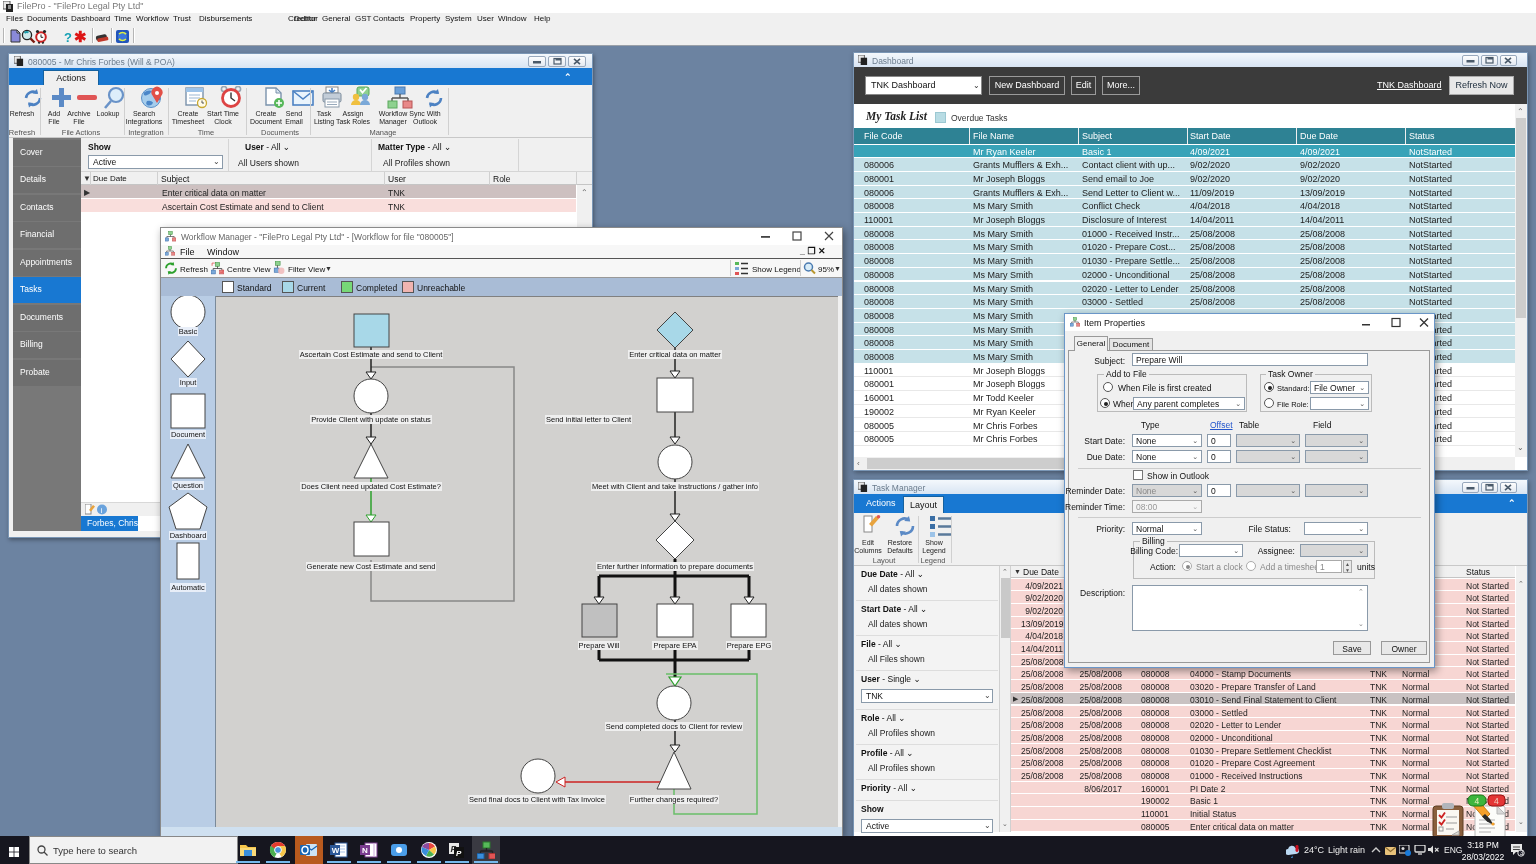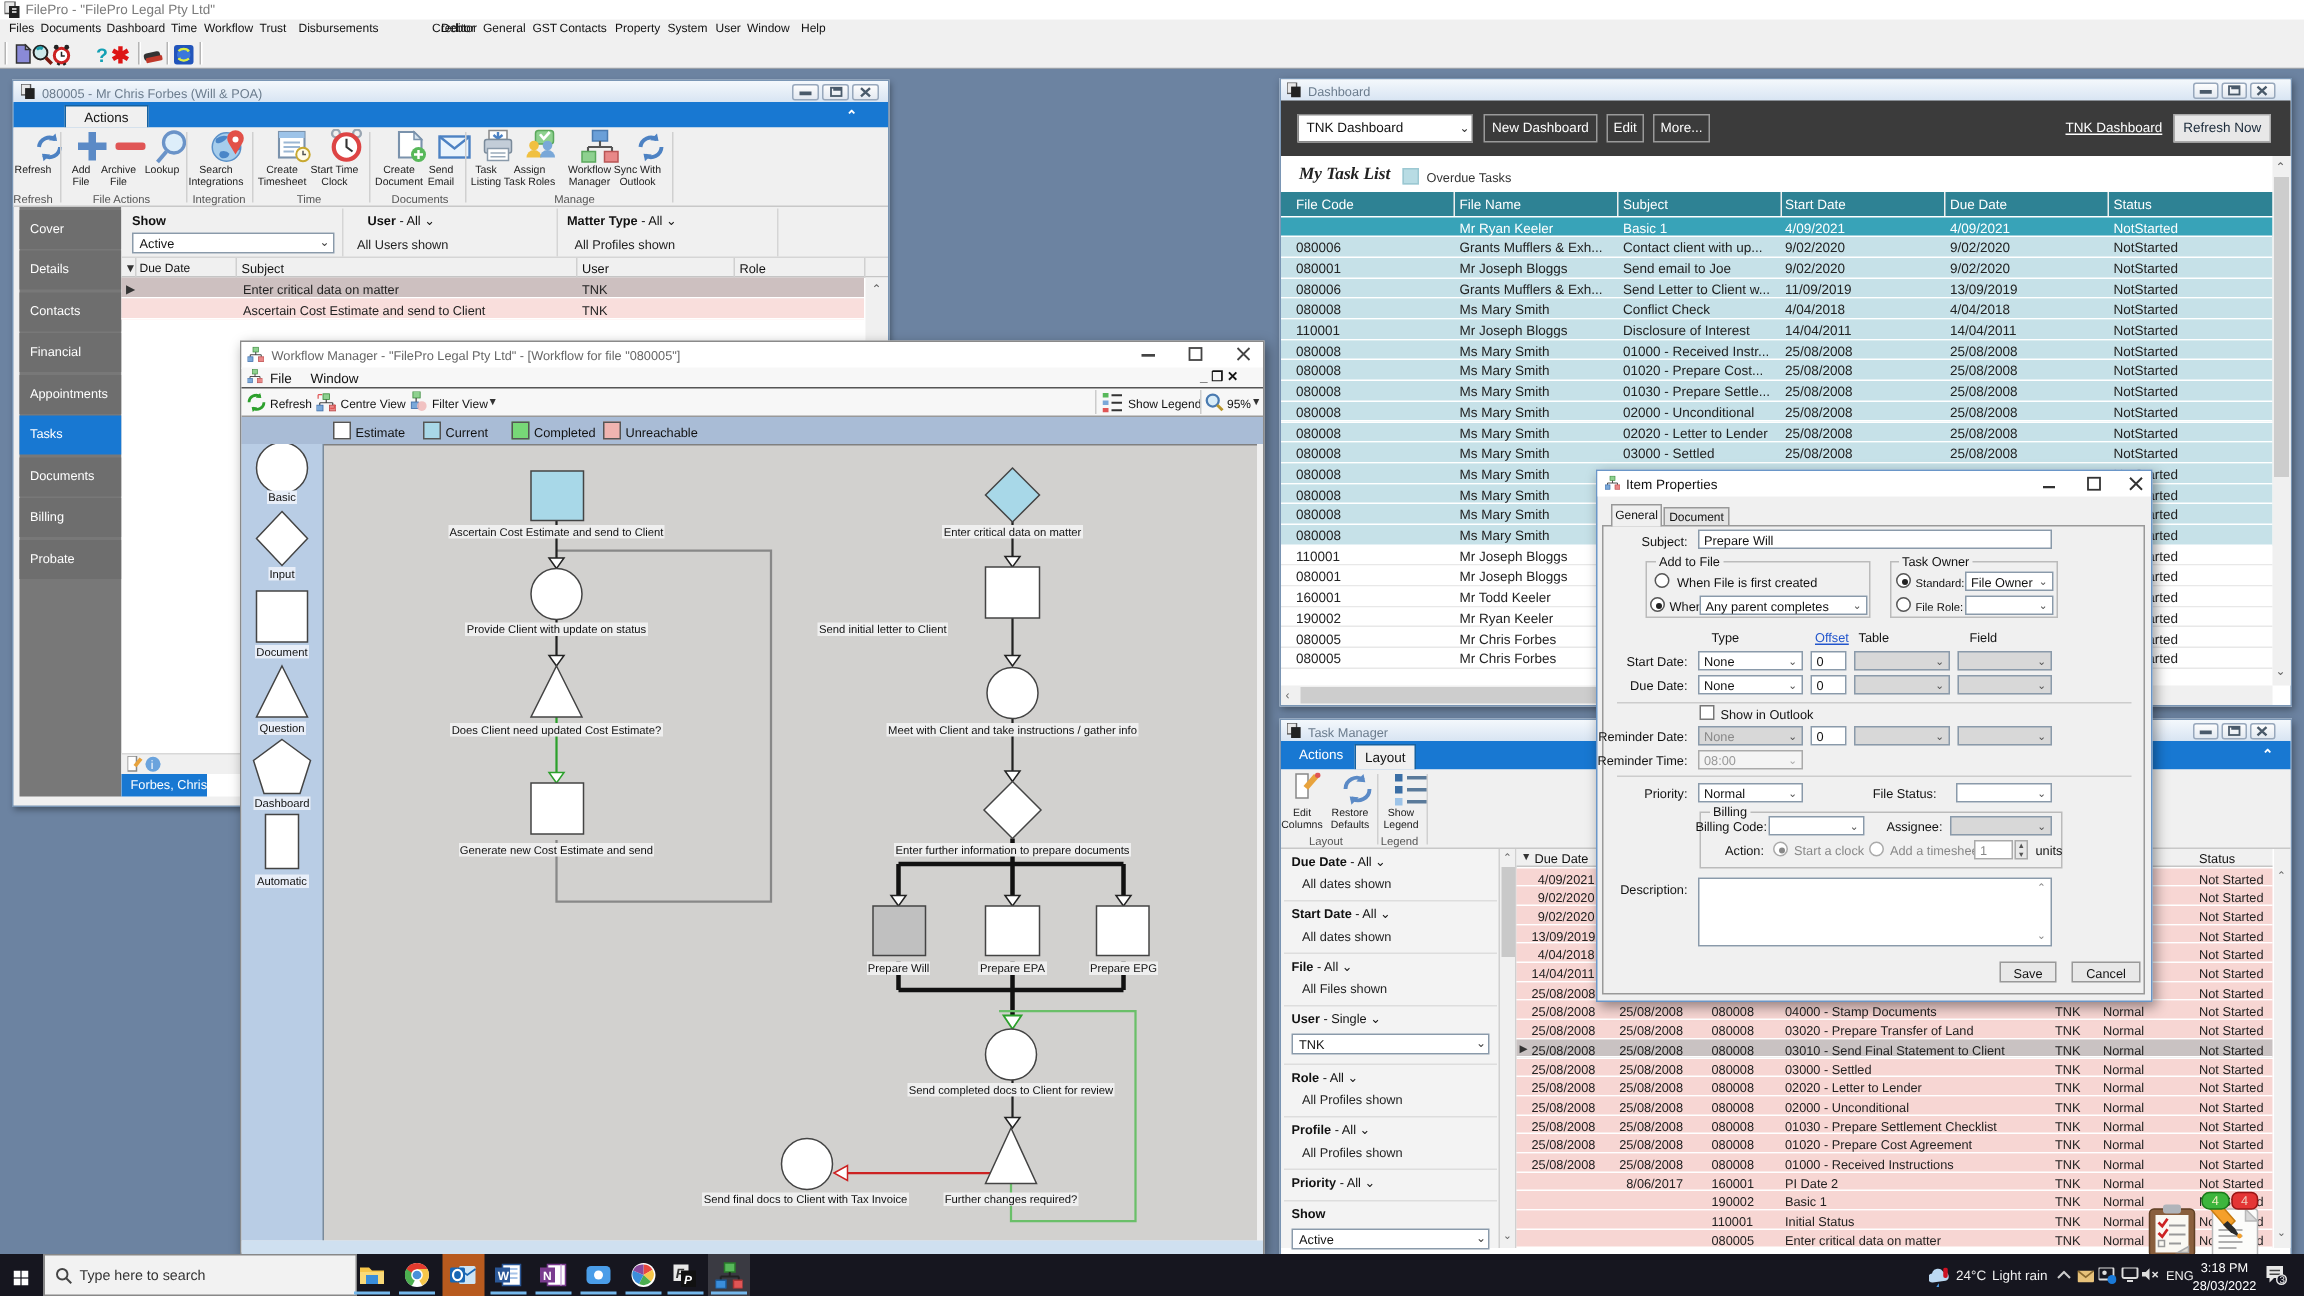--- a/index.html
+++ b/index.html
@@ -660,21 +660,21 @@
 <div class="abs tb" style="left:752px;top:265px;font-size:8px;color:#111;">Show Legend</div>
 <div class="abs" style="left:800px;top:260px;width:1px;height:16px;background:#cccccc;"></div>
 <svg class="abs" style="left:803px;top:262px" width="13" height="13" viewBox="0 0 13 13">
     <circle cx="5.5" cy="5" r="4" fill="#d8ecf8" stroke="#4a7ab0" stroke-width="1.5"></circle>
     <line x1="8.5" y1="8" x2="12" y2="11.5" stroke="#b8962e" stroke-width="2"></line>
   </svg>
 <div class="abs tb" style="left:818px;top:265px;font-size:8px;color:#111;">95%</div>
 <div class="abs tb" style="left:834px;top:265px;font-size:7px;color:#333;">▼</div>
 <div class="abs" style="left:161px;top:278px;width:681px;height:18px;background:#a9bcd6;"></div>
 <div class="abs" style="left:222px;top:281px;width:12px;height:12px;background:#ffffff;border:1px solid #555;"></div>
-<div class="abs tb" style="left:237px;top:283px;font-size:8.5px;color:#111;">Estimate</div>
+<div class="abs tb" style="left:237px;top:283px;font-size:8.5px;color:#111;">Standard</div>
 <div class="abs" style="left:282px;top:281px;width:12px;height:12px;background:#a8d8e8;border:1px solid #555;"></div>
 <div class="abs tb" style="left:297px;top:283px;font-size:8.5px;color:#111;">Current</div>
 <div class="abs" style="left:341px;top:281px;width:12px;height:12px;background:#77d877;border:1px solid #555;"></div>
 <div class="abs tb" style="left:356px;top:283px;font-size:8.5px;color:#111;">Completed</div>
 <div class="abs" style="left:402px;top:281px;width:12px;height:12px;background:#f0b4b0;border:1px solid #555;"></div>
 <div class="abs tb" style="left:417px;top:283px;font-size:8.5px;color:#111;">Unreachable</div>
 <div class="abs" style="left:161px;top:296px;width:55px;height:531px;background:#b9cde5;border-right:1px solid #7a8a9a;"></div>
 <div class="abs" style="left:216px;top:296px;width:622px;height:531px;background:#d2d1cf;border-top:1px solid #808080;"></div>
 <div class="abs" style="left:161px;top:827px;width:681px;height:9px;background:#cfe0f0;"></div>
 <svg class="abs" style="left:161px;top:296px" width="55" height="300" viewBox="0 0 55 300">
@@ -846,21 +846,21 @@
 <div class="abs" style="left:1246px;top:561px;width:10px;height:10px;border-radius:50%;background:#fff;border:1px solid #aaa;"></div>
 <div class="abs tb" style="left:1260px;top:562px;font-size:8.5px;color:#888;">Add a timesheet:</div>
 <div class="abs" style="left:1316px;top:560px;width:26px;height:13px;background:#fff;border:1px solid #aaa;font-size:8.5px;color:#888;padding:1px 0 0 3px;">1</div>
 <div class="abs" style="left:1343px;top:560px;width:9px;height:13px;background:#e8e8e8;border:1px solid #aaa;font-size:5px;color:#555;text-align:center;line-height:6px;">▲<br>▼</div>
 <div class="abs tb" style="left:1357px;top:562px;font-size:8.5px;color:#111;">units</div>
 <div class="abs" style="left:1125px;top:588px;width:80px;margin-left:-80px;text-align:right;font-size:8.5px;color:#111;">Description:</div>
 <div class="abs" style="left:1132px;top:585px;width:236px;height:46px;background:#fff;border:1px solid #8a9aaa;"></div>
 <div class="abs tb" style="left:1358px;top:588px;font-size:7px;color:#888;">⌃</div>
 <div class="abs tb" style="left:1358px;top:620px;font-size:7px;color:#888;">⌄</div>
 <div class="abs" style="left:1333px;top:641px;width:38px;height:14px;background:#e8e8e8;border:1px solid #999;font-size:8.5px;color:#111;text-align:center;padding-top:2px;">Save</div>
-<div class="abs" style="left:1381px;top:641px;width:46px;height:14px;background:#e8e8e8;border:1px solid #999;font-size:8.5px;color:#111;text-align:center;padding-top:2px;">Cancel</div>
+<div class="abs" style="left:1381px;top:641px;width:46px;height:14px;background:#e8e8e8;border:1px solid #999;font-size:8.5px;color:#111;text-align:center;padding-top:2px;">Owner</div>
 <svg class="abs" style="left:1430px;top:790px" width="85" height="50" viewBox="0 0 85 50">
 <rect x="3" y="16" width="30" height="32" rx="3" fill="#8a5f3d" stroke="#5f3f24"></rect>
     <rect x="7" y="20" width="22" height="25" fill="#faf8f2"></rect>
     <rect x="12" y="13" width="12" height="6" rx="2" fill="#b0b4ba"></rect>
     <path d="M9 25 l2.5 2.5 3.5-5 M9 32 l2.5 2.5 3.5-5" stroke="#cc2222" stroke-width="1.8" fill="none"></path>
     <rect x="9" y="37" width="4" height="4" fill="none" stroke="#999"></rect>
     <path d="M16 27 h11 M16 33 h11 M16 39 h8" stroke="#999" stroke-width="1.2"></path>
     <path d="M22 45 l7-4 v4z" fill="#e0ddd4" stroke="#aaa"></path>
 <rect x="45" y="16" width="30" height="32" rx="2" fill="#fcfcfa" stroke="#b8b8b8"></rect>
     <path d="M67 16 l8 8 h-8z" fill="#d8d8d8" stroke="#b8b8b8"></path>

